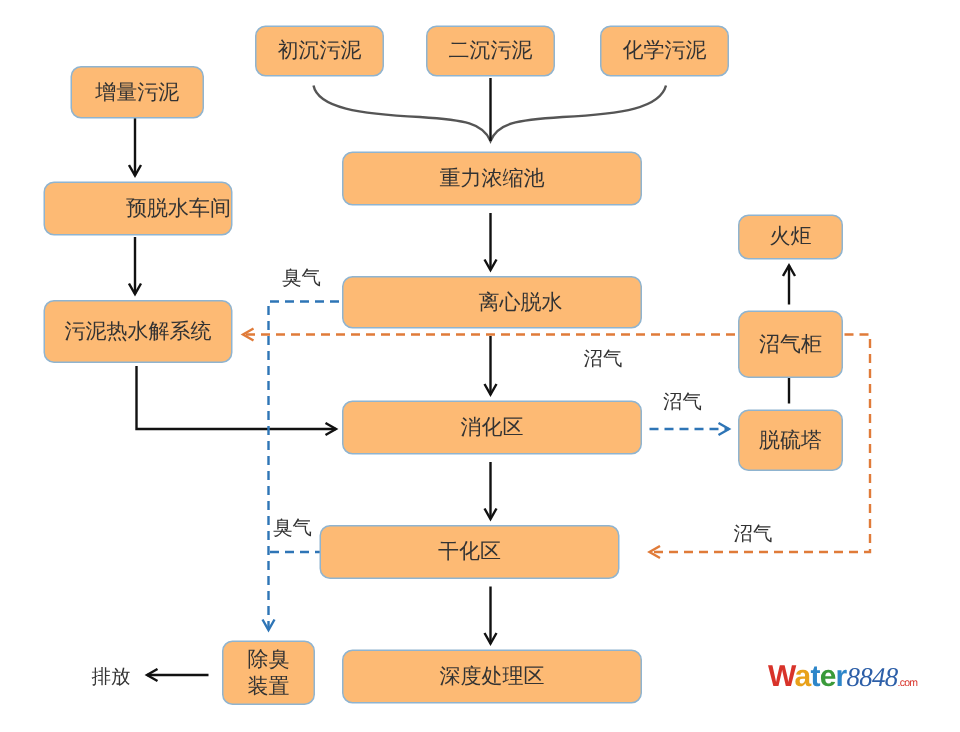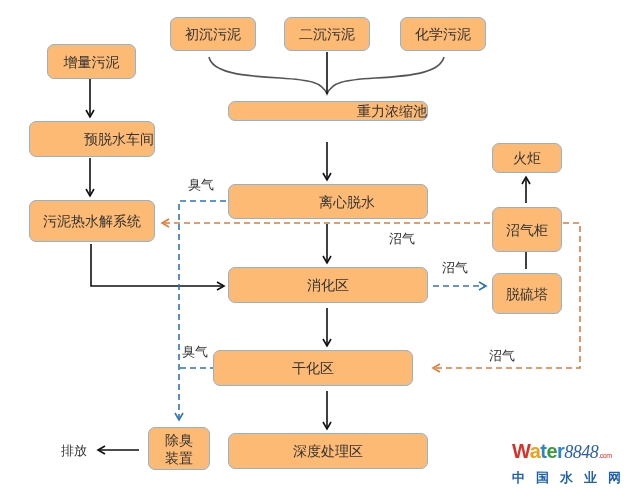--- a/index.html
+++ b/index.html
@@ -65,21 +65,21 @@
   </div>
 <div class="box" style="left:284px;top:17px;width:86px;height:34px;">
     <span>二沉污泥</span>
   </div>
 <div class="box" style="left:400px;top:17px;width:86px;height:34px;">
     <span>化学污泥</span>
   </div>
 <div class="box" style="left:47px;top:44px;width:89px;height:35px;">
     <span>增量污泥</span>
   </div>
-<div class="box" style="left:228px;top:101px;width:200px;height:20px;justify-content:flex-end;">
+<div class="box" style="left:228px;top:101px;width:200px;height:36px;">
     <span>重力浓缩池</span>
   </div>
 <div class="box" style="left:29px;top:121px;width:126px;height:36px;justify-content:flex-end;">
     <span>预脱水车间</span>
   </div>
 <div class="box" style="left:492px;top:143px;width:70px;height:30px;">
     <span>火炬</span>
   </div>
 <div class="box" style="left:228px;top:184px;width:200px;height:35px;padding-left:38px;">
     <span>离心脱水</span>
@@ -109,14 +109,13 @@
 
 <span class="lbl" style="left:188px;top:176px;">臭气</span>
 <span class="lbl" style="left:182px;top:343px;">臭气</span>
 <span class="lbl" style="left:389px;top:230px;">沼气</span>
 <span class="lbl" style="left:442px;top:259px;">沼气</span>
 <span class="lbl" style="left:489px;top:347px;">沼气</span>
 <span class="lbl" style="left:61px;top:442px;">排放</span>
 
 <div class="wm">
   <div class="wm-top"><span class="w">W</span><span class="a">a</span><span class="t">t</span><span class="e">e</span><span class="r">r</span><span class="num">8848</span><span class="com">.com</span></div>
-  <div class="wm-bot">中国水业网</div>
 </div>
 
 </body></html>

